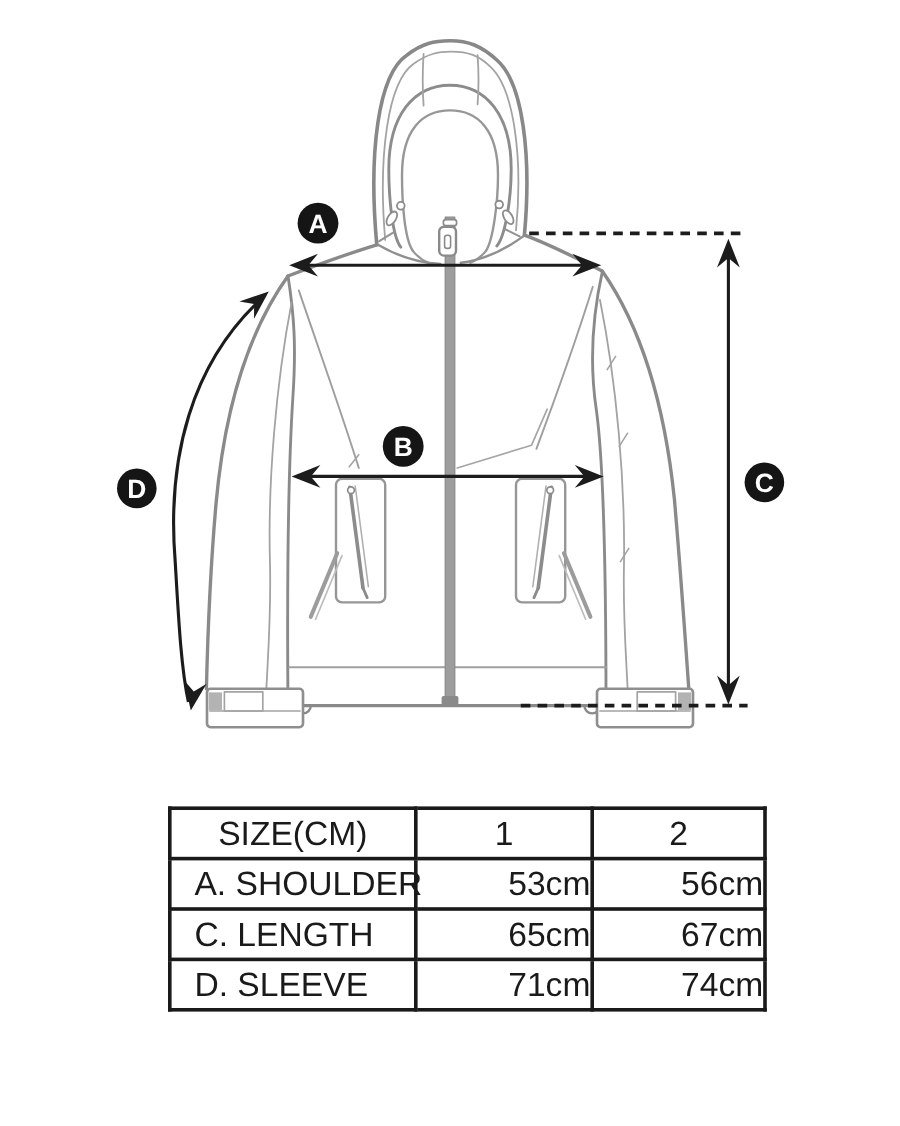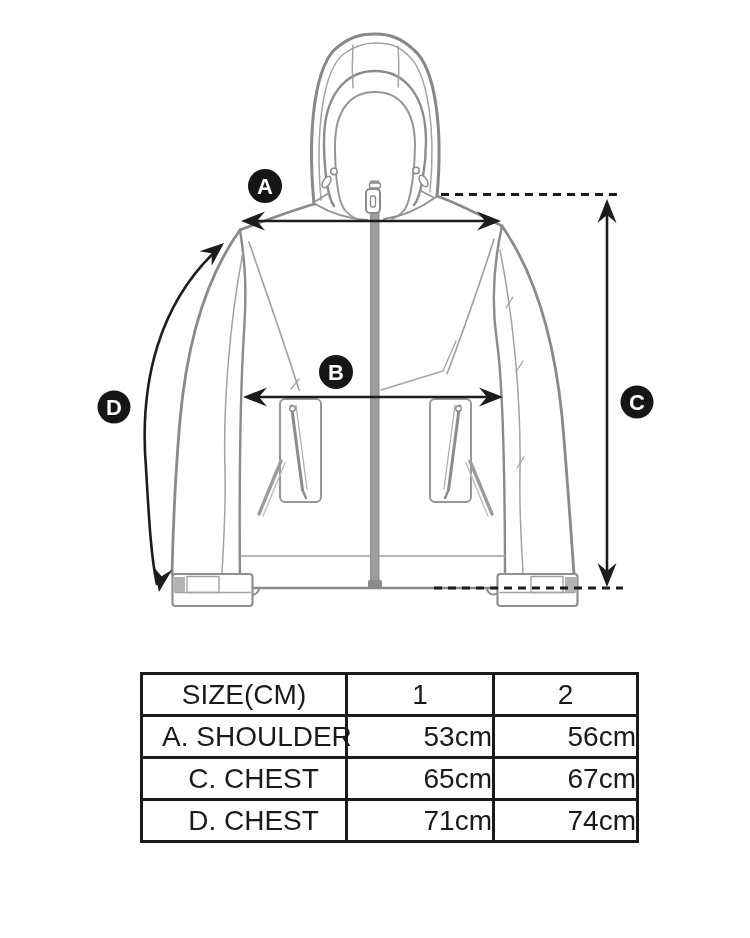--- a/index.html
+++ b/index.html
@@ -9,21 +9,21 @@
   
   .size-table{
     position:absolute;left:140px;top:672px;width:496px;
     border-collapse:collapse;table-layout:fixed;
     color:#1a1a1a;font-size:28px;letter-spacing:0px;
   }
   .size-table td{
     border:3px solid #1a1a1a;height:39px;padding:0;
     text-align:right;vertical-align:middle;white-space:nowrap;
   }
-  .size-table td.lbl{text-align:center;padding-left:19px;}
+  .size-table td.lbl{text-align:left;padding-left:19px;}
   .size-table td.hdr{text-align:center;}
   .measure-letter{
     font-family:"Liberation Sans",sans-serif;font-weight:bold;
     font-size:22px;fill:#ffffff;text-anchor:middle;
   }
 </style>
 </head>
 <body>
 
 <div class="stage">
@@ -182,24 +182,24 @@
         <td class="hdr">SIZE(CM)</td>
         <td class="hdr">1</td>
         <td class="hdr">2</td>
       </tr>
       <tr>
         <td class="lbl">A. SHOULDER</td>
         <td>53cm</td>
         <td>56cm</td>
       </tr>
       <tr>
-        <td class="lbl">C. CHEST</td>
+        <td class="lbl">C. LENGTH</td>
         <td>65cm</td>
         <td>67cm</td>
       </tr>
       <tr>
-        <td class="lbl">D. CHEST</td>
+        <td class="lbl">D. SLEEVE</td>
         <td>71cm</td>
         <td>74cm</td>
       </tr>
     </tbody>
   </table>
 </div>
 
 </body></html>

